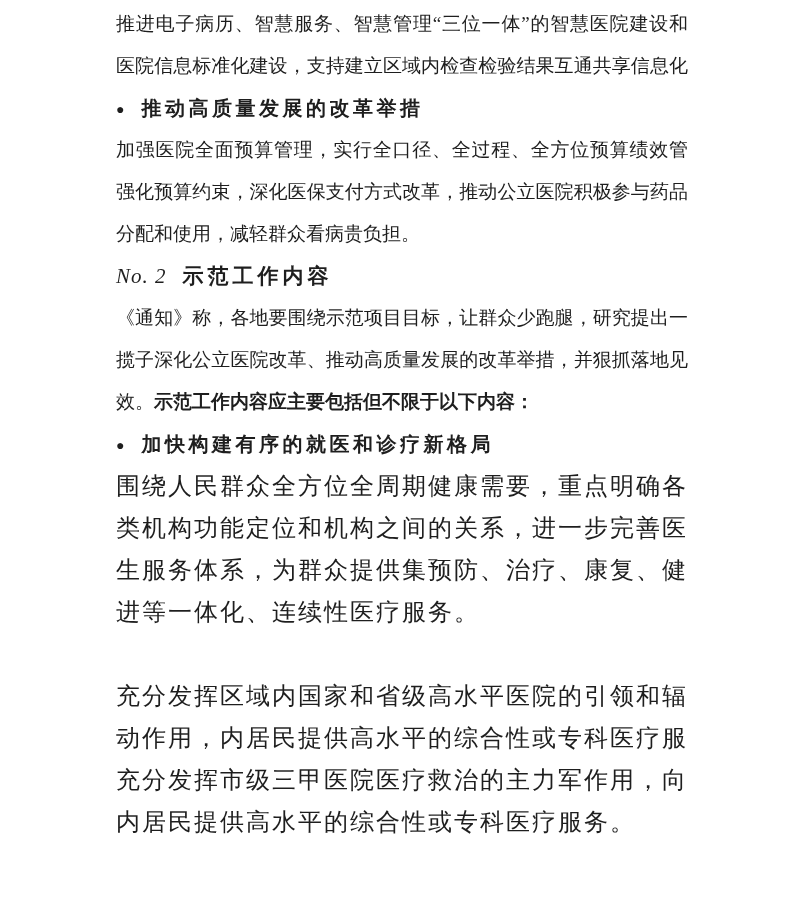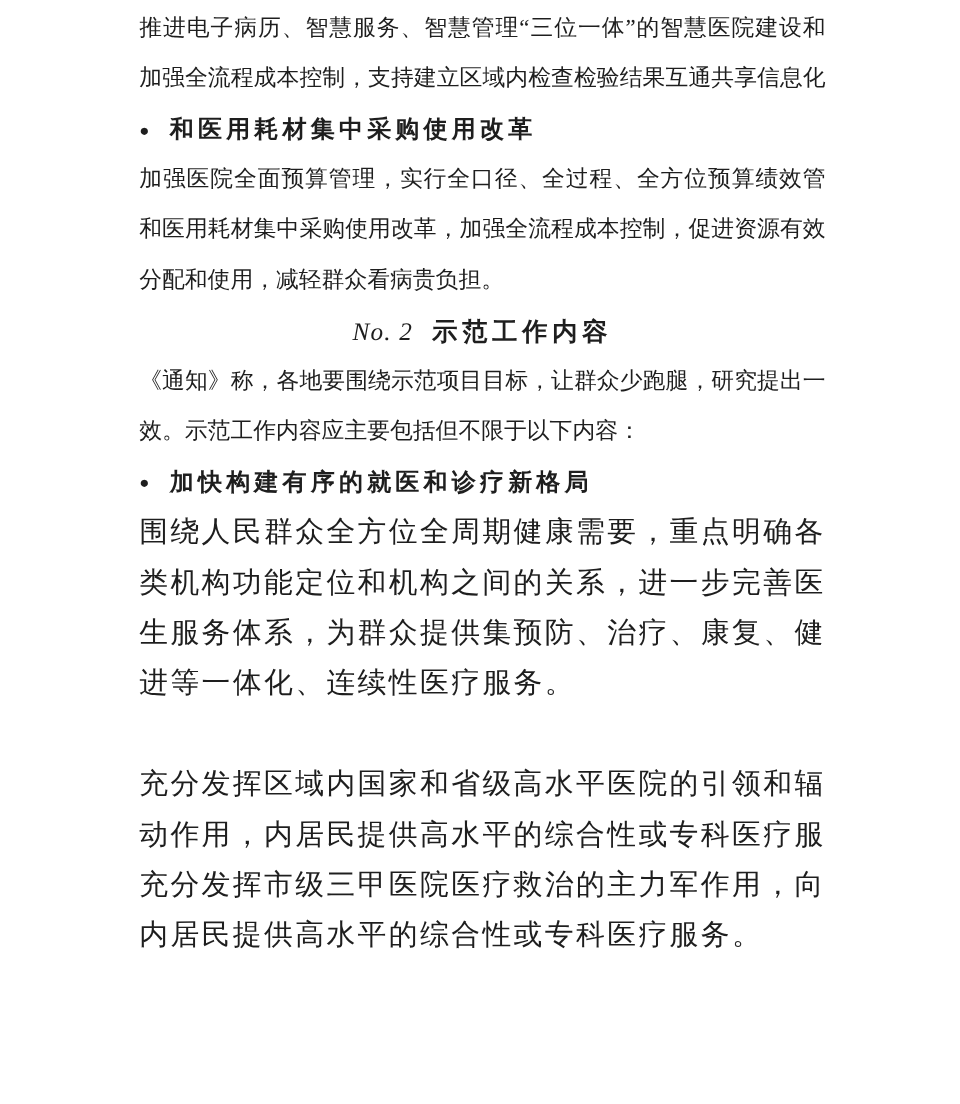--- a/index.html
+++ b/index.html
@@ -24,42 +24,41 @@
     text-align: justify;
     overflow: hidden;
   }
   .line.fill { text-align-last: justify; }
   .para.spaced .line {
     font-size: 24px;
     letter-spacing: 2px;
   }
   .bold-seg {
     font-family: "Liberation Sans", sans-serif;
-    font-weight: 400;
+    font-weight: 700;
     font-size: 19px;
   }
   .bullet-line {
     height: 42px;
     line-height: 42px;
     font-family: "Liberation Sans", sans-serif;
     font-weight: 700;
     font-size: 20px;
     letter-spacing: 3.5px;
   }
   .bullet-dot {
     display: inline-block;
     font-size: 14px;
     letter-spacing: 0;
     margin-right: 17px;
     vertical-align: 1px;
   }
   .heading {
     height: 42px;
     line-height: 42px;
-    text-align: center;
   }
   .heading-no {
     font-family: "Liberation Serif", serif;
     font-style: italic;
     font-size: 21px;
     letter-spacing: 1px;
   }
   .heading-title {
     font-family: "Liberation Sans", sans-serif;
     font-weight: 700;
@@ -68,31 +67,32 @@
     margin-left: 16px;
   }
   .spacer { height: 42px; }
 </style>
 </head>
 <body>
 
 <div class="doc" id="doc-root">
     <div class="para normal">
       <div class="line fill">推进电子病历、智慧服务、智慧管理“三位一体”的智慧医院建设和</div>
-      <div class="line fill">加强全流程成本控制，支持建立区域内检查检验结果互通共享信息化</div>
+      <div class="line fill">医院信息标准化建设，支持建立区域内检查检验结果互通共享信息化</div>
     </div>
-    <div class="bullet-line"><span class="bullet-dot">●</span><span class="bullet-label">和医用耗材集中采购使用改革</span></div>
+    <div class="bullet-line"><span class="bullet-dot">●</span><span class="bullet-label">推动高质量发展的改革举措</span></div>
     <div class="para normal">
       <div class="line fill">加强医院全面预算管理，实行全口径、全过程、全方位预算绩效管理，</div>
-      <div class="line fill">和医用耗材集中采购使用改革，加强全流程成本控制，促进资源有效</div>
+      <div class="line fill">强化预算约束，深化医保支付方式改革，推动公立医院积极参与药品</div>
       <div class="line">分配和使用，减轻群众看病贵负担。</div>
     </div>
     <div class="heading"><span class="heading-no">No. 2</span><span class="heading-title">示范工作内容</span></div>
     <div class="para normal">
       <div class="line fill">《通知》称，各地要围绕示范项目目标，让群众少跑腿，研究提出一</div>
+      <div class="line fill">揽子深化公立医院改革、推动高质量发展的改革举措，并狠抓落地见</div>
       <div class="line"><span>效。</span><span class="bold-seg">示范工作内容应主要包括但不限于以下内容：</span></div>
     </div>
     <div class="bullet-line"><span class="bullet-dot">●</span><span class="bullet-label">加快构建有序的就医和诊疗新格局</span></div>
     <div class="para spaced">
       <div class="line fill">围绕人民群众全方位全周期健康需要，重点明确各级各</div>
       <div class="line fill">类机构功能定位和机构之间的关系，进一步完善医疗卫</div>
       <div class="line fill">生服务体系，为群众提供集预防、治疗、康复、健康促</div>
       <div class="line">进等一体化、连续性医疗服务。</div>
     </div>
     <div class="spacer"></div>

